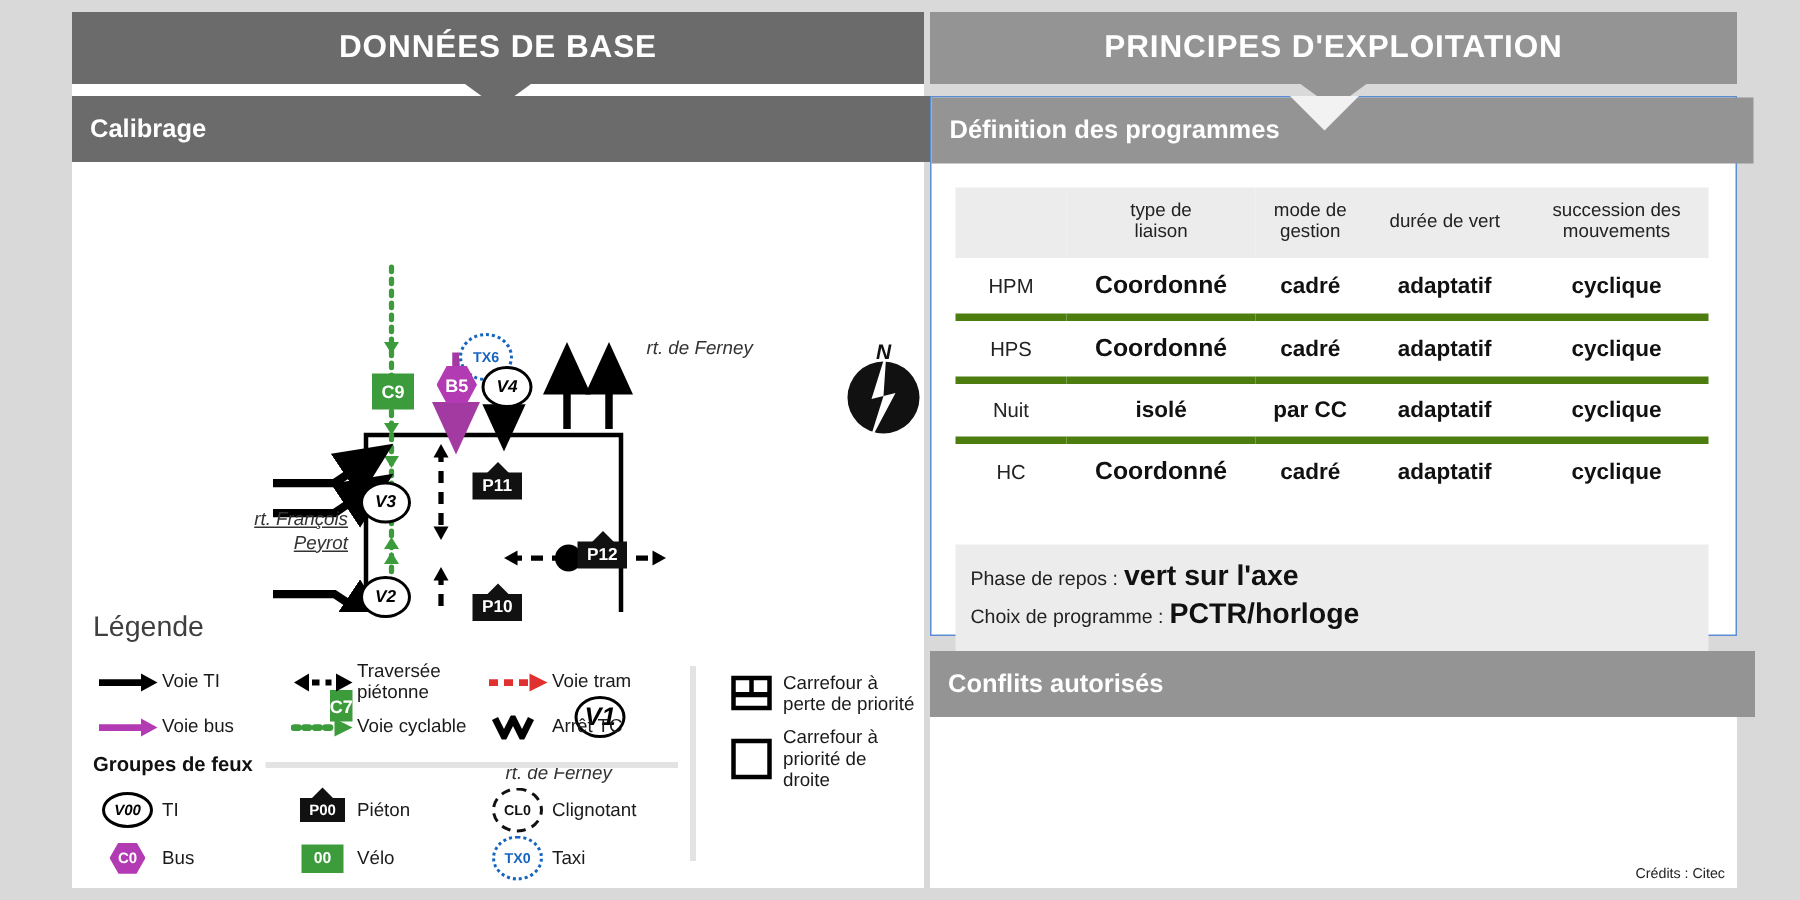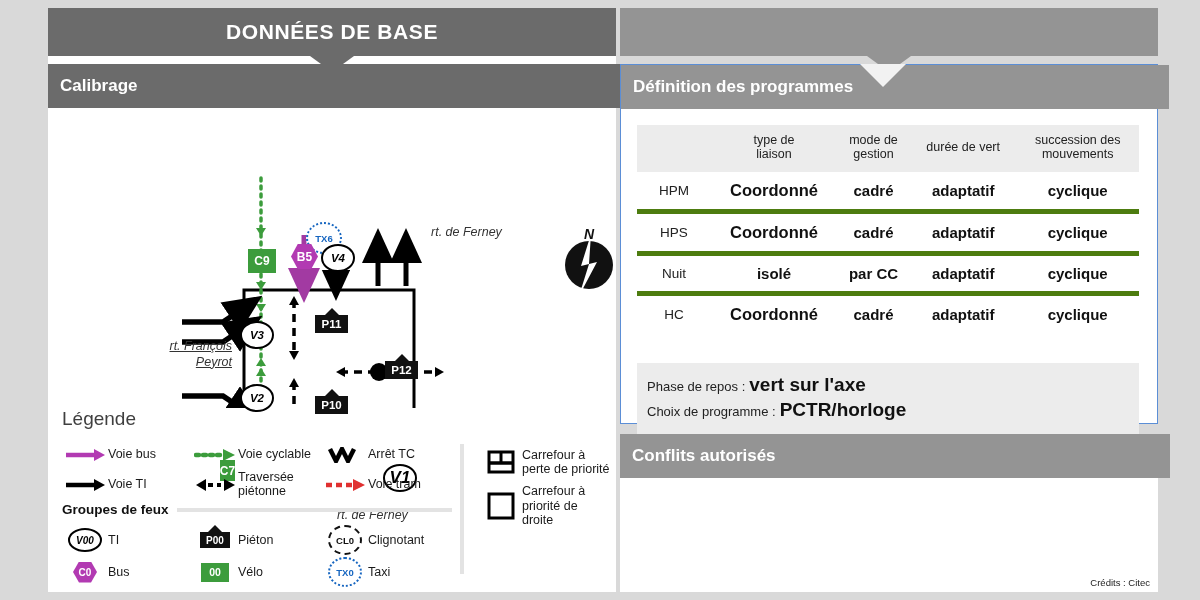--- a/index.html
+++ b/index.html
@@ -247,48 +247,20 @@
     </div>
 
   <div id="legend">
     <div class="leg-title">Légende</div>
 
     <div class="leg-grid">
       <div class="leg-row">
         <div class="leg-cell">
           <span class="sym">
             <svg width="42" height="14">
-                <line x1="2" y1="7" x2="30" y2="7" stroke="#b23ab2" stroke-width="4.5"></line>
-                <path d="M30,1 L41,7 L30,13 z" fill="#b23ab2"></path>
-              </svg>
-          </span>
-          <span class="lbl">Voie bus</span>
-        </div>
-        <div class="leg-cell">
-          <span class="sym">
-            <svg width="42" height="14">
-                <line x1="2" y1="7" x2="28" y2="7" stroke="#3c9c3c" stroke-width="4.5" stroke-dasharray="3,4" stroke-linecap="round"></line>
-                <path d="M29,1 L41,7 L29,13 z" fill="#3c9c3c"></path>
-              </svg>
-          </span>
-          <span class="lbl">Voie cyclable</span>
-        </div>
-        <div class="leg-cell">
-          <span class="sym">
-            <svg width="42" height="16">
-                <path d="M6,2 L12,14 L18,2 L24,14 L30,2" stroke="#000" stroke-width="4.5" fill="none" stroke-linejoin="miter"></path>
-              </svg>
-          </span>
-          <span class="lbl">Arrêt TC</span>
-        </div>
-      </div>
-      <div class="leg-row">
-        <div class="leg-cell">
-          <span class="sym">
-            <svg width="42" height="14">
                 <line x1="2" y1="7" x2="30" y2="7" stroke="#000" stroke-width="4.5"></line>
                 <path d="M30,1 L41,7 L30,13 z" fill="#000"></path>
               </svg>
           </span>
           <span class="lbl">Voie TI</span>
         </div>
         <div class="leg-cell">
           <span class="sym">
             <svg width="42" height="14">
                 <path d="M12,1 L2,7 L12,13 z" fill="#000"></path>
@@ -299,20 +271,48 @@
           <span class="lbl"><span>Traversée</span><br><span>piétonne</span></span>
         </div>
         <div class="leg-cell">
           <span class="sym">
             <svg width="42" height="14">
                 <line x1="2" y1="7" x2="28" y2="7" stroke="#e03030" stroke-width="4.5" stroke-dasharray="6,4"></line>
                 <path d="M29,1 L41,7 L29,13 z" fill="#e03030"></path>
               </svg>
           </span>
           <span class="lbl">Voie tram</span>
+        </div>
+      </div>
+      <div class="leg-row">
+        <div class="leg-cell">
+          <span class="sym">
+            <svg width="42" height="14">
+                <line x1="2" y1="7" x2="30" y2="7" stroke="#b23ab2" stroke-width="4.5"></line>
+                <path d="M30,1 L41,7 L30,13 z" fill="#b23ab2"></path>
+              </svg>
+          </span>
+          <span class="lbl">Voie bus</span>
+        </div>
+        <div class="leg-cell">
+          <span class="sym">
+            <svg width="42" height="14">
+                <line x1="2" y1="7" x2="28" y2="7" stroke="#3c9c3c" stroke-width="4.5" stroke-dasharray="3,4" stroke-linecap="round"></line>
+                <path d="M29,1 L41,7 L29,13 z" fill="#3c9c3c"></path>
+              </svg>
+          </span>
+          <span class="lbl">Voie cyclable</span>
+        </div>
+        <div class="leg-cell">
+          <span class="sym">
+            <svg width="42" height="16">
+                <path d="M6,2 L12,14 L18,2 L24,14 L30,2" stroke="#000" stroke-width="4.5" fill="none" stroke-linejoin="miter"></path>
+              </svg>
+          </span>
+          <span class="lbl">Arrêt TC</span>
         </div>
       </div>
     </div>
 
     <div class="groupes">
       <span class="gt">Groupes de feux</span>
       <span class="gline"></span>
     </div>
 
     <div class="leg-grid2">
@@ -395,20 +395,21 @@
         <span class="lbl">
           <span>Carrefour à</span><br>
           <span>priorité de droite</span>
         </span>
       </div>
     </div>
   </div>
 </div>
 
 <div class="panel banner grey2" id="right-banner">
+  <span>PRINCIPES D'EXPLOITATION</span>
   <div class="notch" style="bottom:-16px;border-top:16px solid #949494;"></div>
 </div>
 
 <div class="panel" id="right-card1">
   <table class="prog-table">
     <thead>
       <tr>
         <th class="blank"></th>
         <th>type de<br>liaison</th>
         <th>mode de<br>gestion</th>

